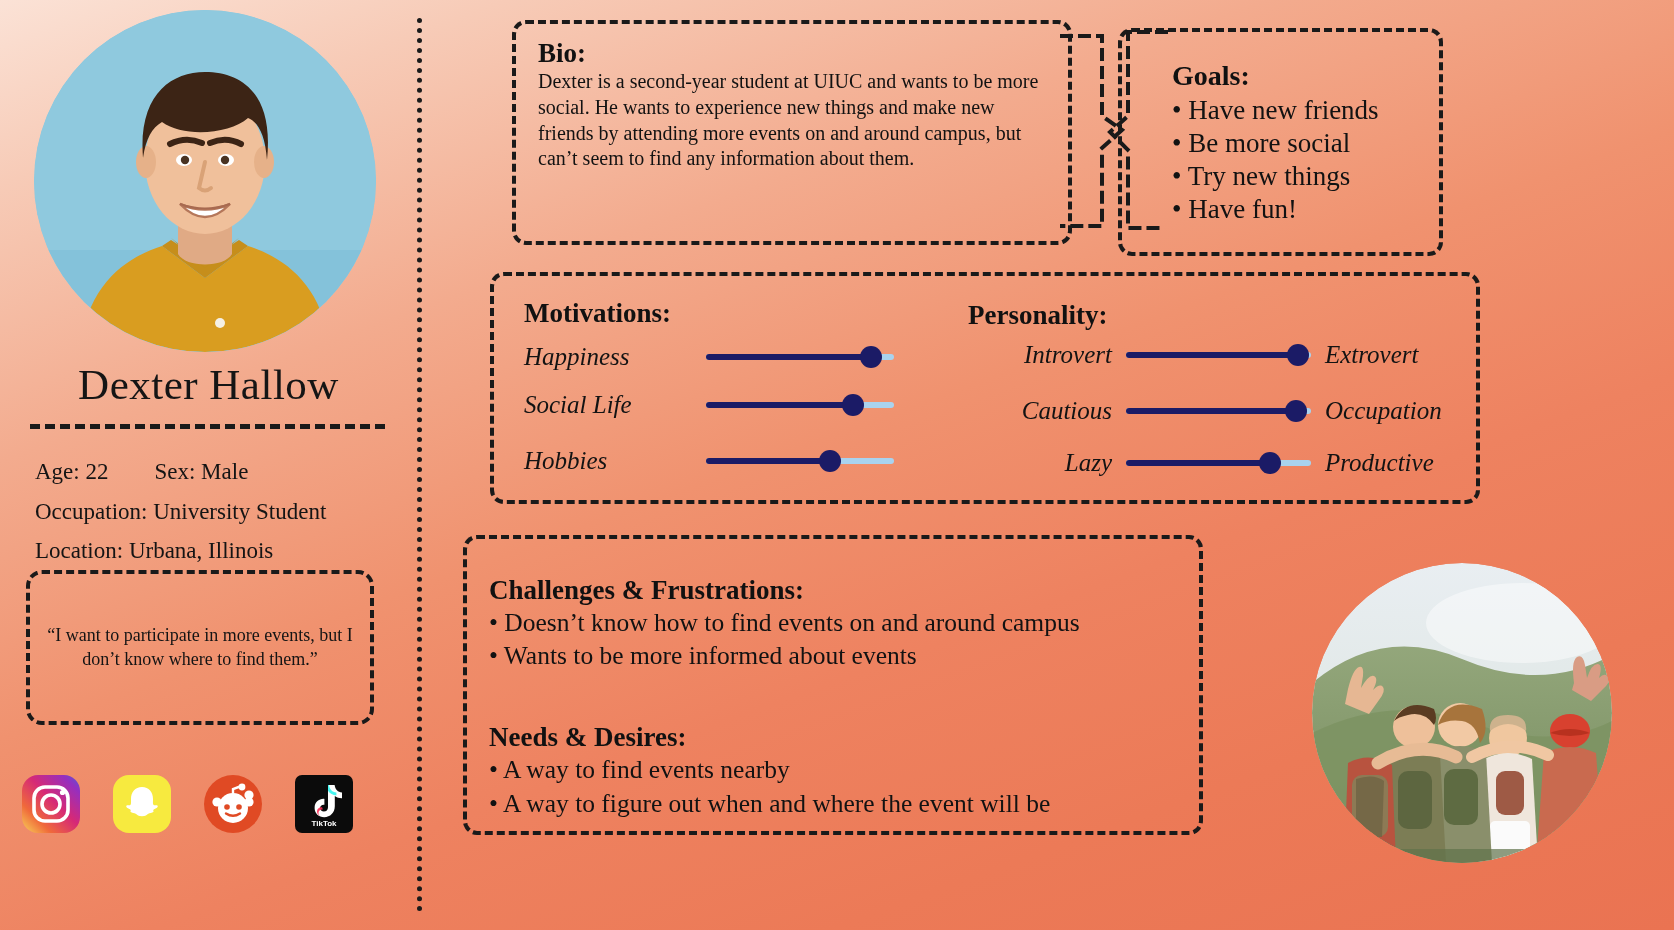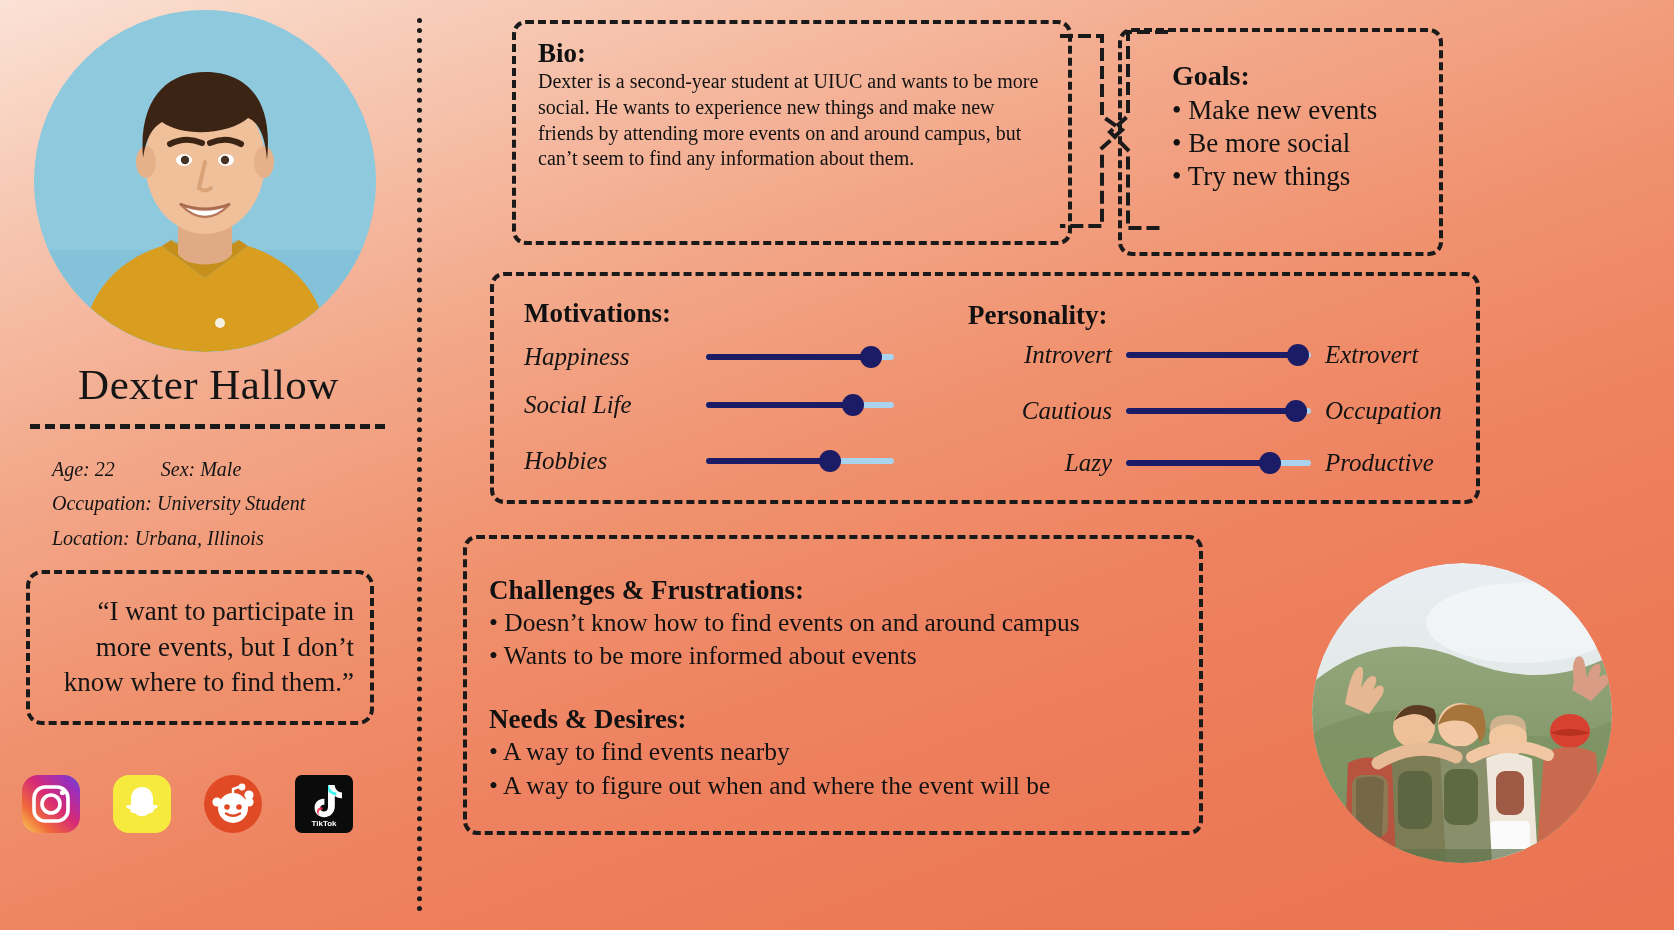--- a/index.html
+++ b/index.html
@@ -61,44 +61,43 @@
   }
   .name-rule {
     position: absolute;
     left: 30px; top: 424px;
     width: 355px;
     border-top: 5px dashed #1a1a1a;
   }
 
   .demo {
     position: absolute;
-    left: 52px; top: 452px;
+    left: 35px; top: 452px;
     width: 360px;
-    font-size: 20px;
+    font-size: 23px;
     color: #141414;
     line-height: 1.72;
-    font-style: italic;
   }
   .demo .row1 { display: flex; gap: 46px; }
 
   .quote-box {
     position: absolute;
     left: 26px; top: 570px;
     width: 348px; height: 155px;
     border: 4px dashed #1a1a1a;
     border-radius: 16px;
     display: flex;
     align-items: center;
     justify-content: center;
     padding: 6px 16px;
   }
   .quote-text {
-    font-size: 27px;
+    font-size: 18px;
     line-height: 1.33;
-    text-align: right;
+    text-align: center;
     color: #141414;
   }
 
   
   .socials {
     position: absolute;
     left: 22px; top: 775px;
     display: flex;
     gap: 33px;
     align-items: center;
@@ -344,23 +343,24 @@
     <path d="M6 6 L46 6 L46 86 L66 100 L46 118 L46 196 L6 196" fill="none" stroke="#1a1a1a" stroke-width="4" stroke-dasharray="9 9" stroke-linecap="square"></path>
   </svg>
 
   <svg style="position:absolute;left:1106px;top:28px;width:70px;height:232px;">
     <path d="M60 4 L22 4 L22 88 L4 104 L22 122 L22 200 L60 200" fill="none" stroke="#1a1a1a" stroke-width="4" stroke-dasharray="9 9" stroke-linecap="square"></path>
   </svg>
 
   <div class="dbox" id="goals-box">
     <div class="box-title">Goals:</div>
     <ul class="bullet-list">
-      <li>Make new events</li>
+      <li>Have new friends</li>
       <li>Be more social</li>
       <li>Try new things</li>
+      <li>Have fun!</li>
     </ul>
   </div>
 
   <div class="dbox" id="traits-box">
     <div class="traits-inner">
       <div class="col-title" id="mot-title">Motivations:</div>
       <div class="col-title" id="per-title">Personality:</div>
 
       <div class="trait-row mot-row" style="top:64px;">
         <div class="trait-label">Happiness</div>
@@ -420,21 +420,21 @@
       </div>
     </div>
   </div>
 
   <div class="dbox" id="cf-box">
     <div class="box-title">Challenges &amp; Frustrations:</div>
     <ul class="bullet-list">
       <li>Doesn’t know how to find events on and around campus</li>
       <li>Wants to be more informed about events</li>
     </ul>
-    <div class="box-title" style="margin-top:32px;">Needs &amp; Desires:</div>
+    <div class="box-title" style="margin-top:50px;">Needs &amp; Desires:</div>
     <ul class="bullet-list">
       <li>A way to find events nearby</li>
       <li>A way to figure out when and where the event will be</li>
     </ul>
   </div>
 
   <div class="photo-circle">
     <svg viewBox="0 0 300 300" preserveAspectRatio="xMidYMid slice" aria-hidden="true">
       <defs>
         <clipPath id="pclip">

